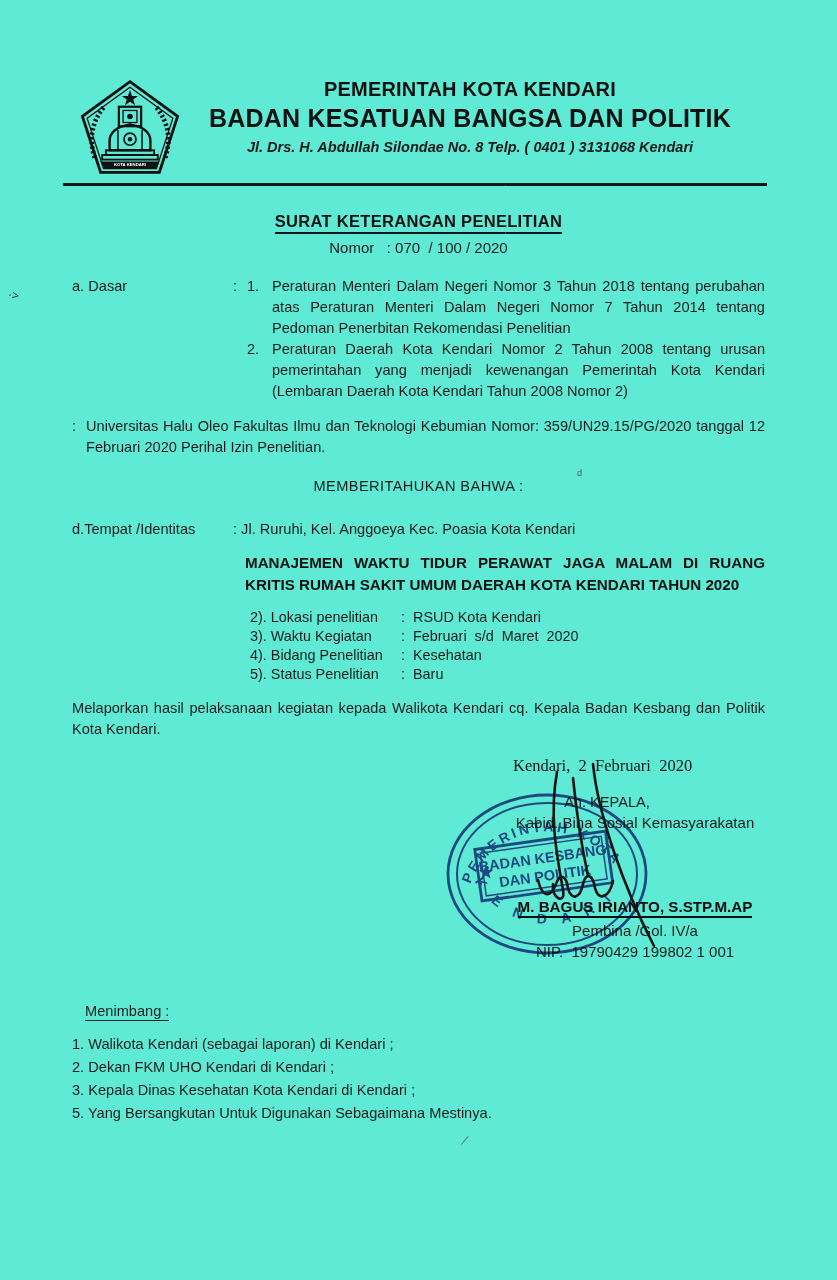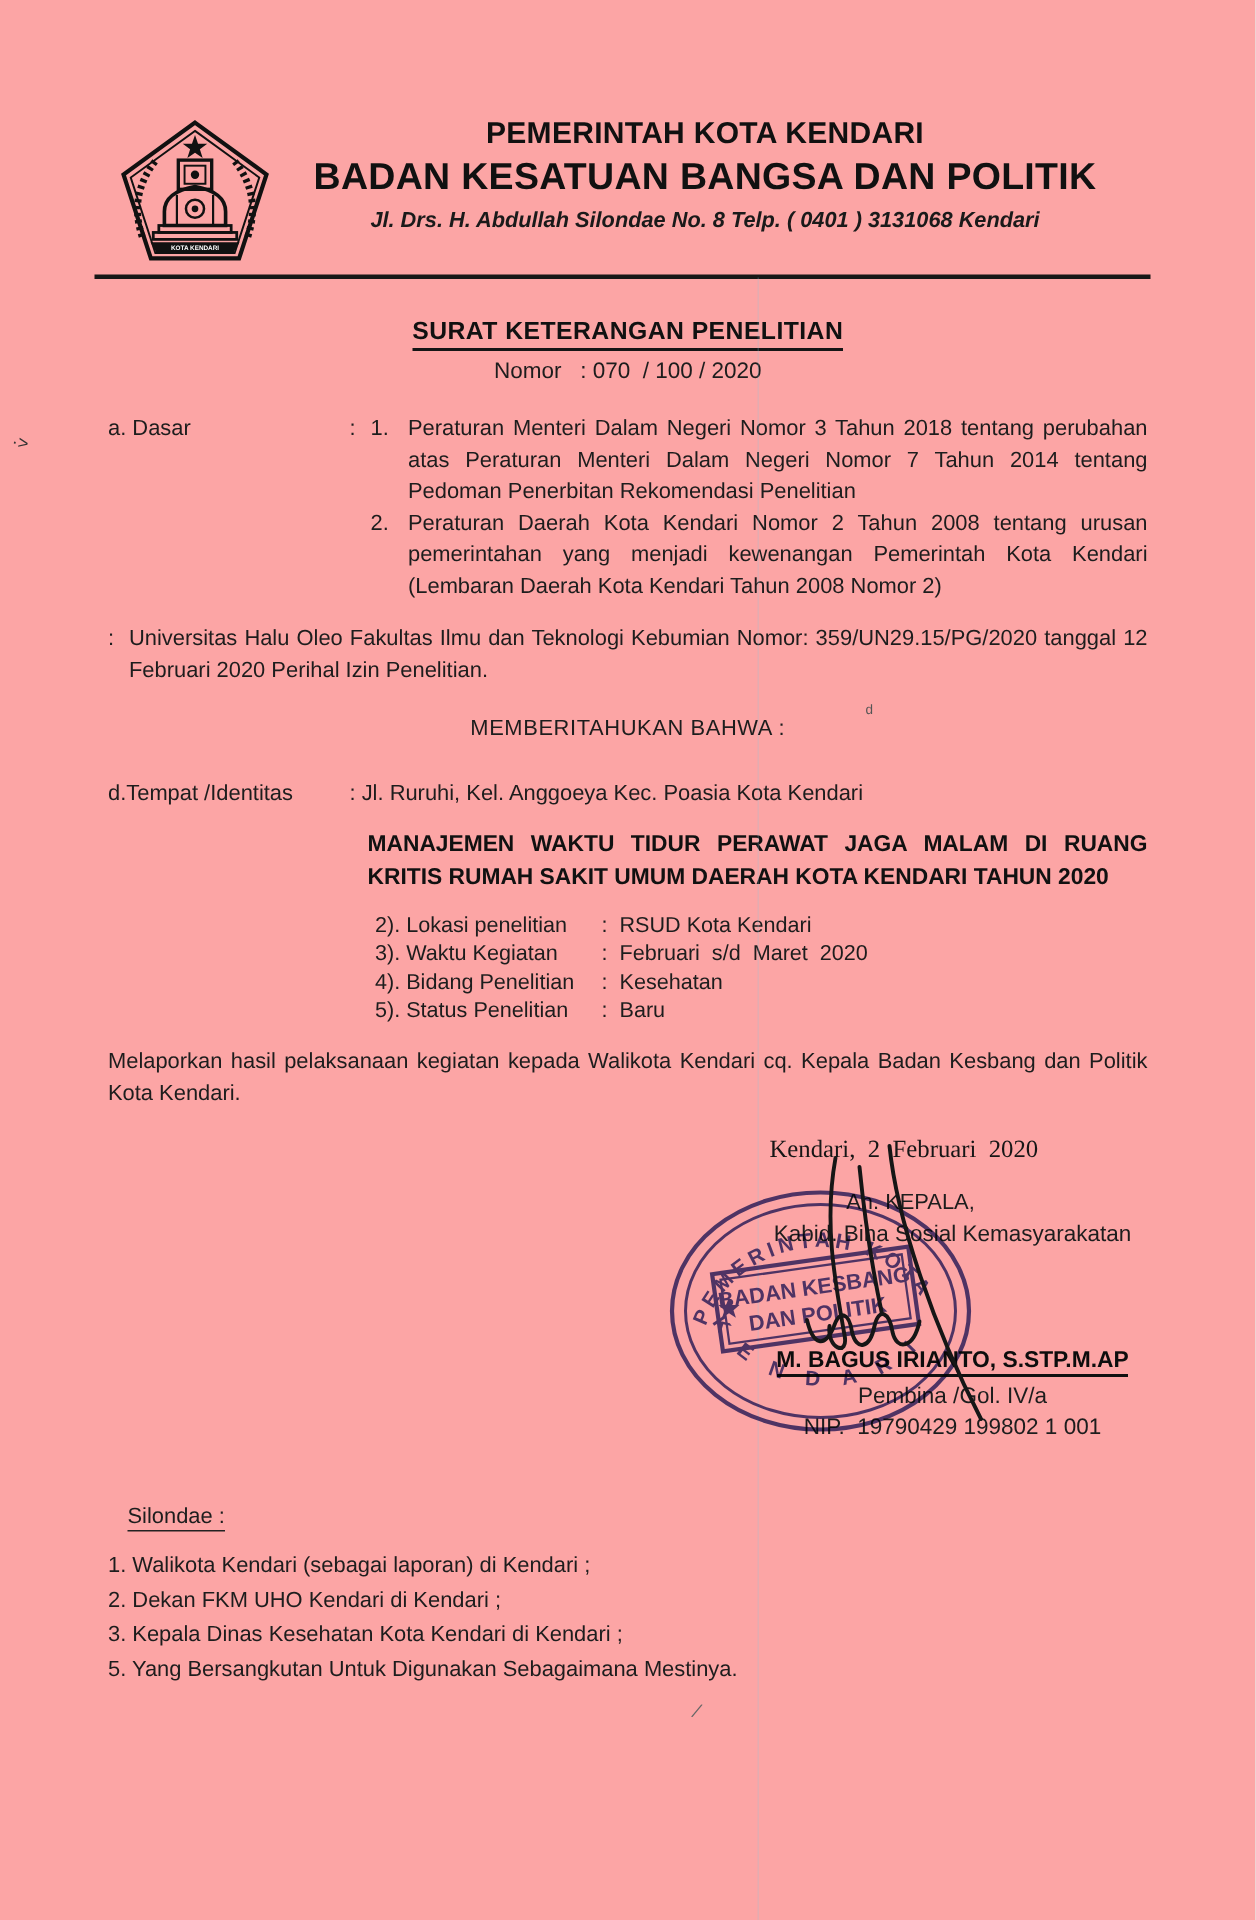--- a/index.html
+++ b/index.html
@@ -1,17 +1,17 @@
 <!DOCTYPE html>
 <html><head>
 <meta charset="utf-8">
 <style>
   html,body{margin:0;padding:0;background:#e8e8e8;}
   .page{
-    position:relative;width:837px;height:1280px;margin:0 auto;background:#fca5a5;
+    position:relative;width:837px;height:1280px;margin:0 auto;background:#5eead4;
     font-family:"Liberation Sans",sans-serif;color:#1d1d1d;overflow:hidden;
   }
   .scan-streak{position:absolute;left:505px;top:185px;width:1px;height:1095px;background:rgba(140,200,225,.22);}
   
   .header-row{position:relative;margin-top:78px;height:98px;}
   .logo{position:absolute;left:74px;top:0;}
   .header-text{margin-left:170px;width:600px;text-align:center;}
   .h-line1{font-size:20px;font-weight:bold;letter-spacing:.2px;color:#111;}
   .h-line2{font-size:25px;font-weight:bold;margin-top:3px;letter-spacing:.2px;color:#111;}
   .h-line3{font-size:14.5px;font-weight:bold;font-style:italic;margin-top:6px;color:#1a1a1a;}
@@ -214,21 +214,21 @@
           <path d="M 163 16 C 168 66, 193 138, 224 198"></path>
           <path d="M 127 24 C 119 68, 127 108, 133 142 C 136 157, 121 151, 123 136"></path>
           <path d="M 108 132 C 112 149, 120 151, 126 136 C 130 125, 136 127, 138 140 C 141 153, 150 151, 153 136 C 156 123, 163 127, 165 140 C 168 153, 179 151, 183 133"></path>
           <path d="M 143 30 C 147 70, 152 100, 158 128"></path>
         </g>
       </svg>
     </div>
   </div>
 
   <div class="tembusan">
-    <span class="tembusan-label">Silondae :</span>
+    <span class="tembusan-label">Menimbang :</span>
     <div class="tembusan-items">
       <div>1.  Walikota Kendari (sebagai laporan) di Kendari ;</div>
       <div>2.  Dekan  FKM UHO  Kendari di Kendari ;</div>
       <div>3.  Kepala Dinas Kesehatan Kota Kendari di Kendari ;</div>
       <div>5.  Yang Bersangkutan Untuk Digunakan Sebagaimana Mestinya.</div>
     </div>
   </div>
 
   <span class="artifact a-left">·&gt;</span>
   <span class="artifact a-slash">⁄</span>

